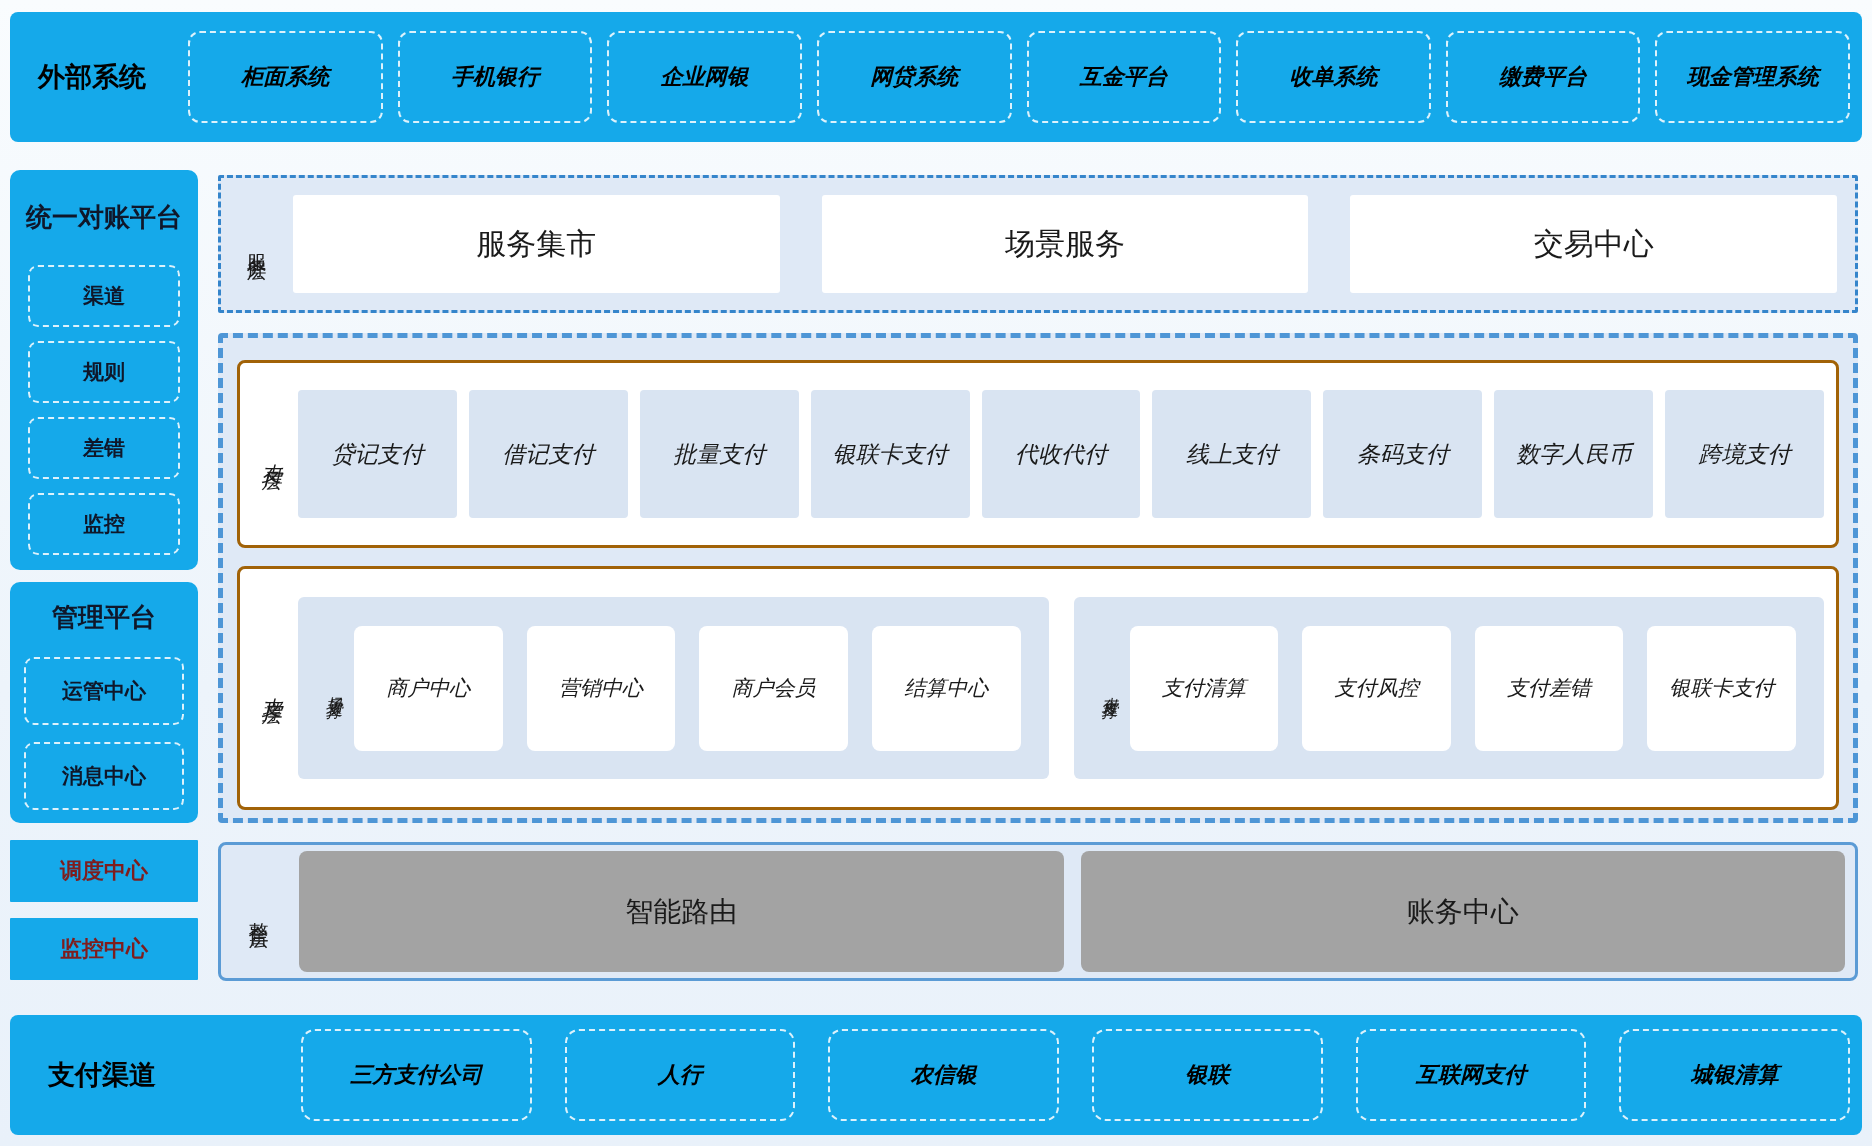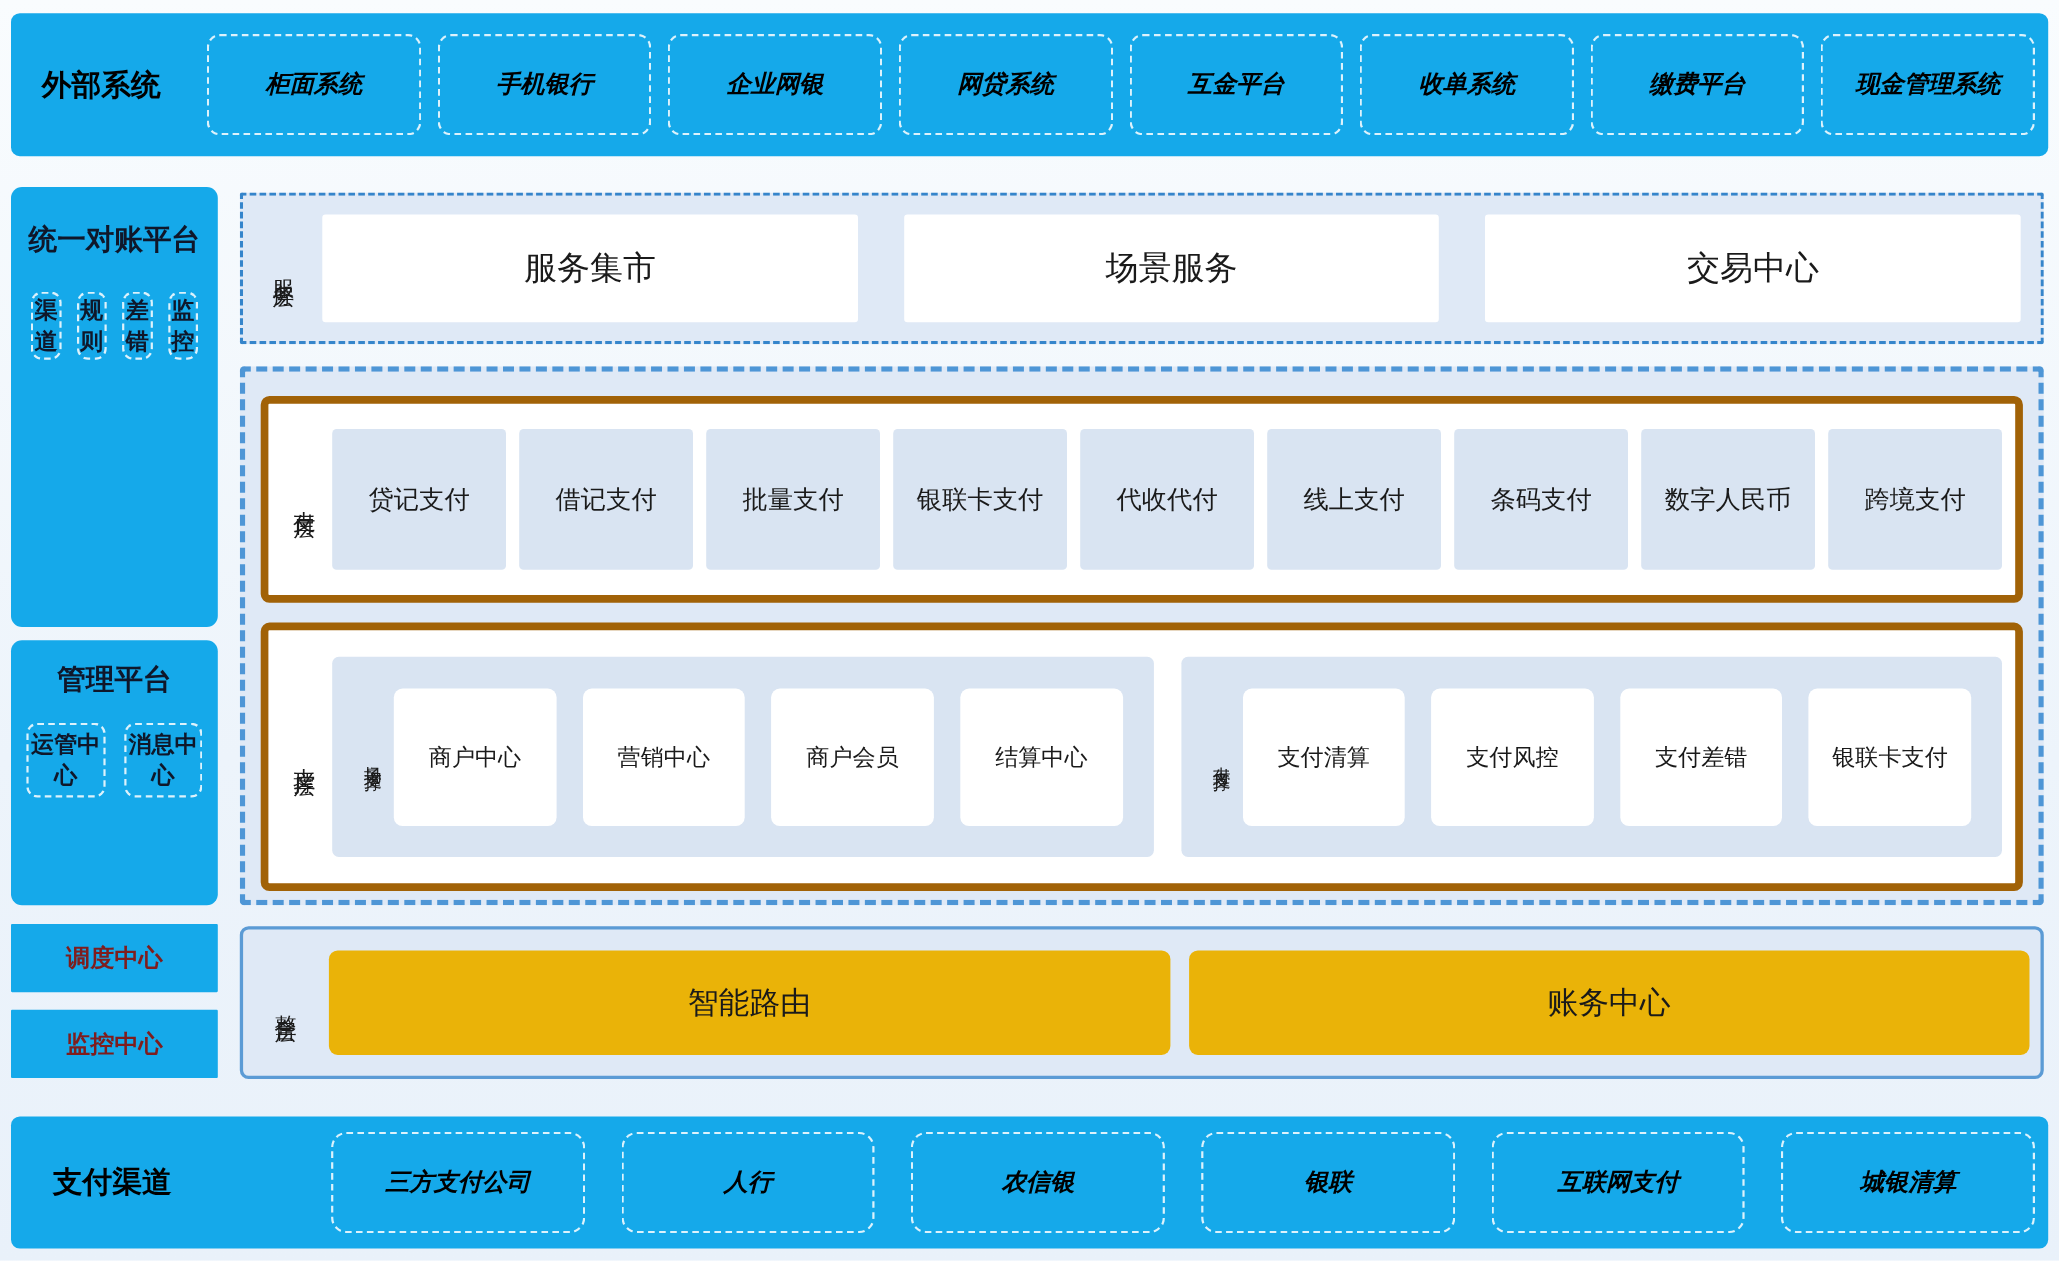--- a/index.html
+++ b/index.html
@@ -30,21 +30,21 @@
   .bar-bottom .bar-cell{border-radius:14px;}
 
   
   .side-panel{
     position:absolute;left:10px;width:188px;background:#15a9ea;border-radius:10px;
     color:#0f172a;display:flex;flex-direction:column;align-items:center;
   }
   .side-recon{top:170px;height:400px;padding-top:30px;}
   .side-mgmt{top:582px;height:241px;padding-top:18px;}
   .side-title{font-size:26px;font-weight:bold;white-space:nowrap;letter-spacing:0;}
-  .side-items{display:flex;flex-direction:row;gap:14px;margin-top:30px;width:100%;padding:0 18px;text-align:center;}
+  .side-items{display:flex;flex-direction:column;gap:14px;margin-top:30px;width:100%;padding:0 18px;}
   .side-mgmt .side-items{gap:17px;margin-top:22px;padding:0 14px;}
   .side-item{
     height:62px;border:2px dashed rgba(255,255,255,.85);border-radius:10px;
     display:flex;align-items:center;justify-content:center;font-size:21px;font-weight:bold;
   }
   .side-mgmt .side-item{height:68px;}
   .side-solid{
     position:absolute;left:10px;width:188px;height:62px;background:#15a9ea;border-radius:1px;
     color:#7f1d1d;display:flex;align-items:center;justify-content:center;font-size:22px;font-weight:bold;
   }
@@ -71,21 +71,21 @@
     display:flex;align-items:center;justify-content:center;font-size:30px;
   }
 
   
   .outer-dashed{
     position:absolute;left:218px;top:333px;width:1640px;height:490px;
     border:5px dashed #4e96d6;border-radius:4px;background:#dfe9f6;
   }
   .inner-box{
     position:absolute;left:14px;width:1602px;background:#fff;
-    border:7px solid #a16207;border-radius:8px;display:flex;align-items:center;
+    border:3px solid #a16207;border-radius:8px;display:flex;align-items:center;font-style:italic;
   }
   .payment-layer{top:22px;height:188px;padding:0 12px 0 22px;}
   .payment-tiles{flex:1;display:flex;gap:12px;margin-left:16px;}
   .payment-tile{
     flex:1;height:128px;background:#d9e4f2;border-radius:4px;
     display:flex;align-items:center;justify-content:center;font-size:23px;white-space:nowrap;
   }
   .support-layer{top:228px;height:244px;padding:0 12px 0 22px;}
   .support-groups{flex:1;display:flex;gap:25px;margin-left:16px;}
   .support-group{
@@ -99,21 +99,21 @@
   }
 
   
   .integration-layer{
     position:absolute;left:218px;top:842px;width:1640px;height:139px;
     background:#dfe9f6;border:3px solid #5b9bd5;border-radius:8px;
     display:flex;align-items:center;padding:0 10px 0 28px;
   }
   .integration-tiles{flex:1;display:flex;gap:17px;margin-left:30px;}
   .integration-tile{
-    flex:1;height:95px;background:#eab308;border-radius:8px;
+    flex:1;height:121px;background:#a3a3a3;border-radius:8px;
     display:flex;align-items:center;justify-content:center;font-size:28px;
   }
 </style>
 </head>
 <body>
 
 <div class="bluebar bar-top">
   <div class="bar-title">外部系统</div>
   <div class="bar-cells">
     <div class="bar-cell">柜面系统</div>

